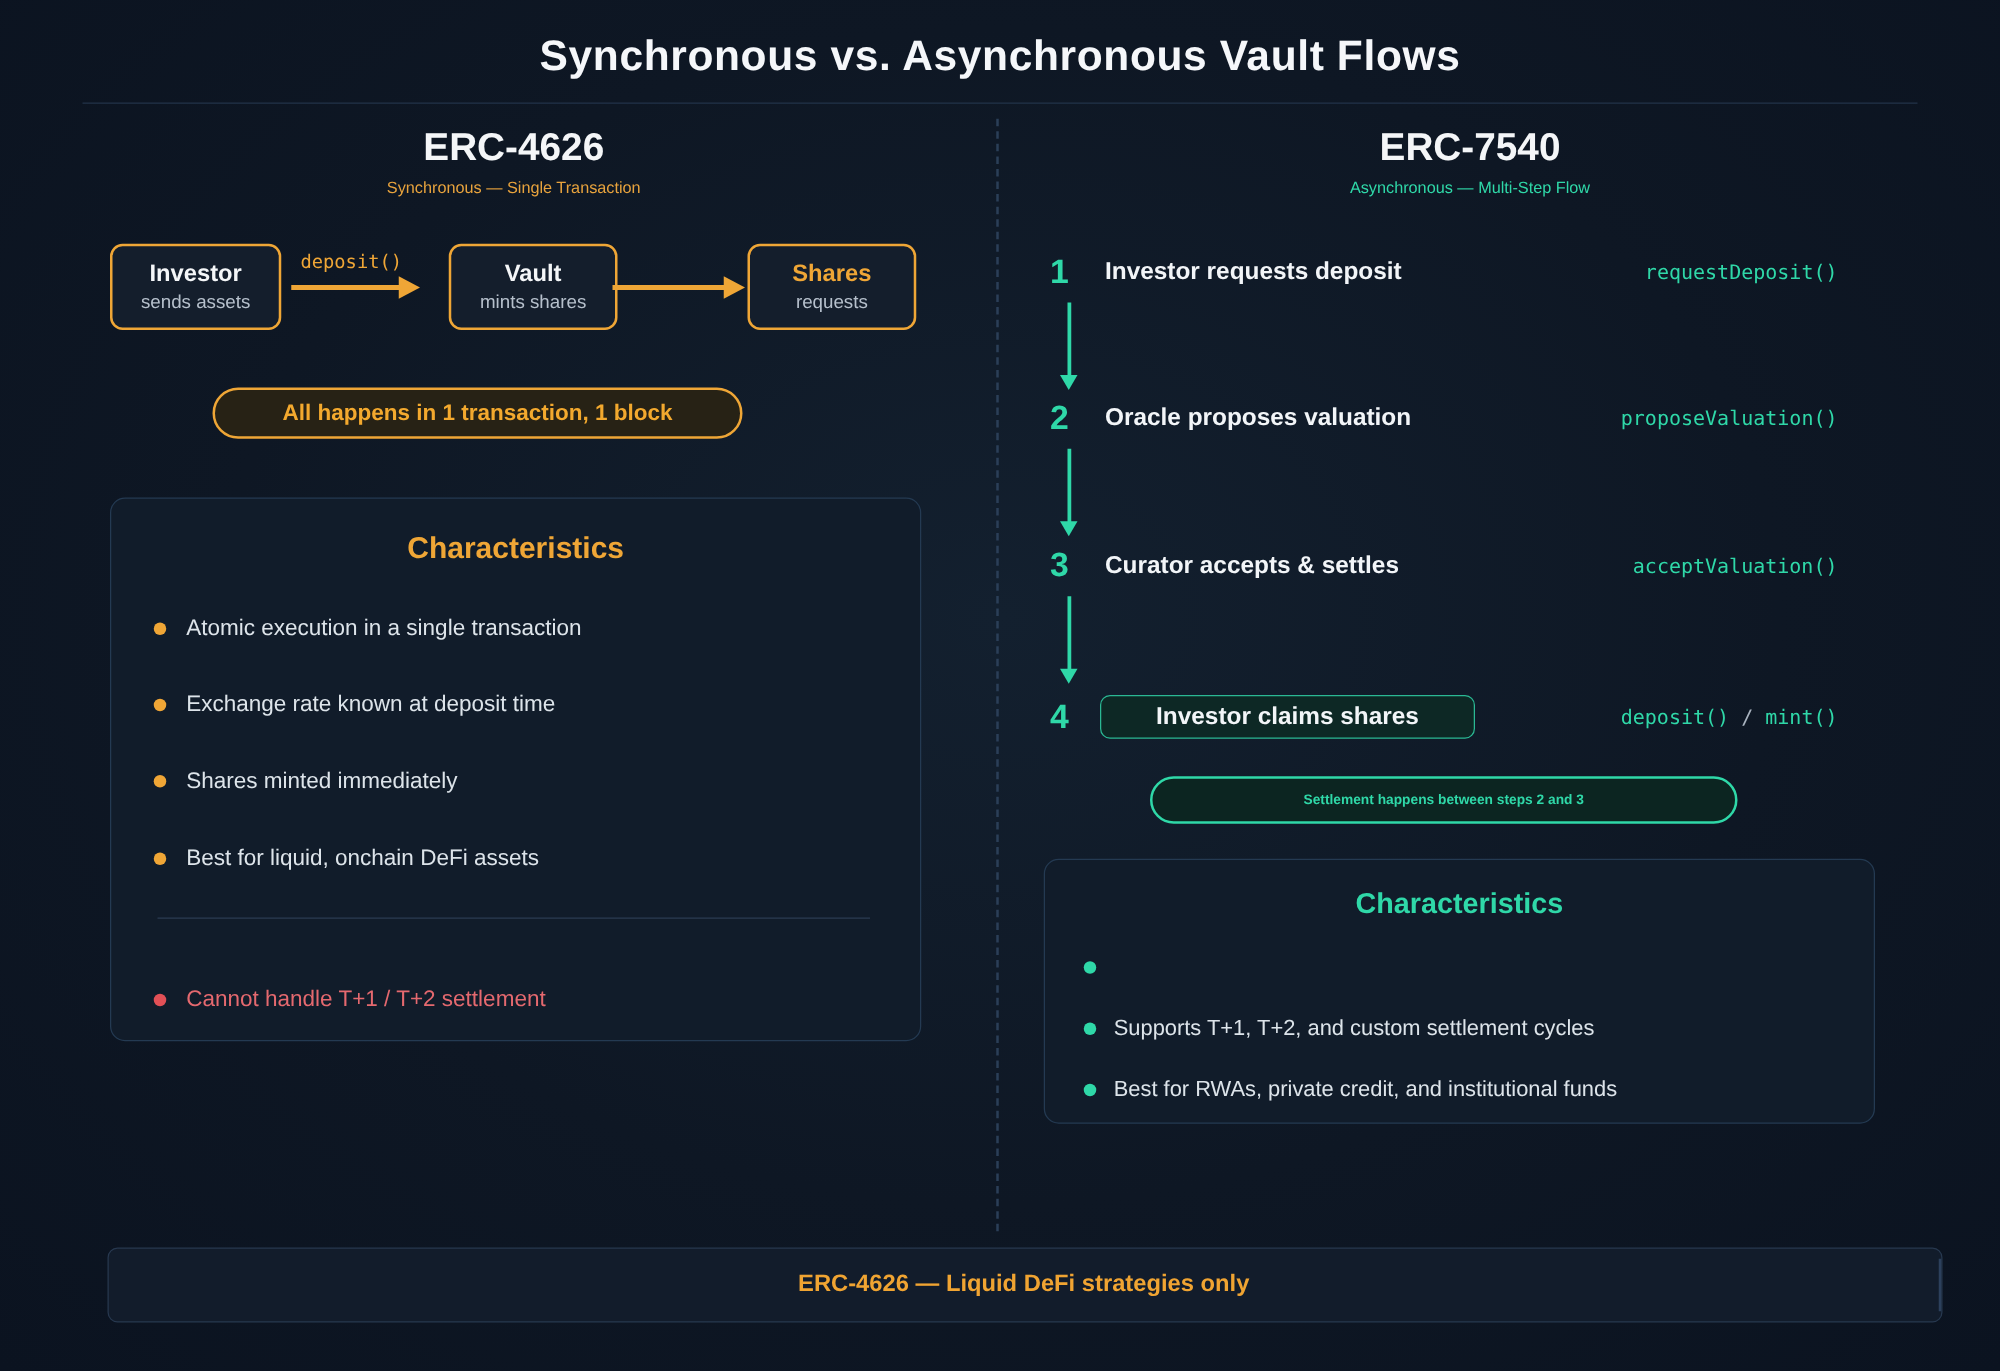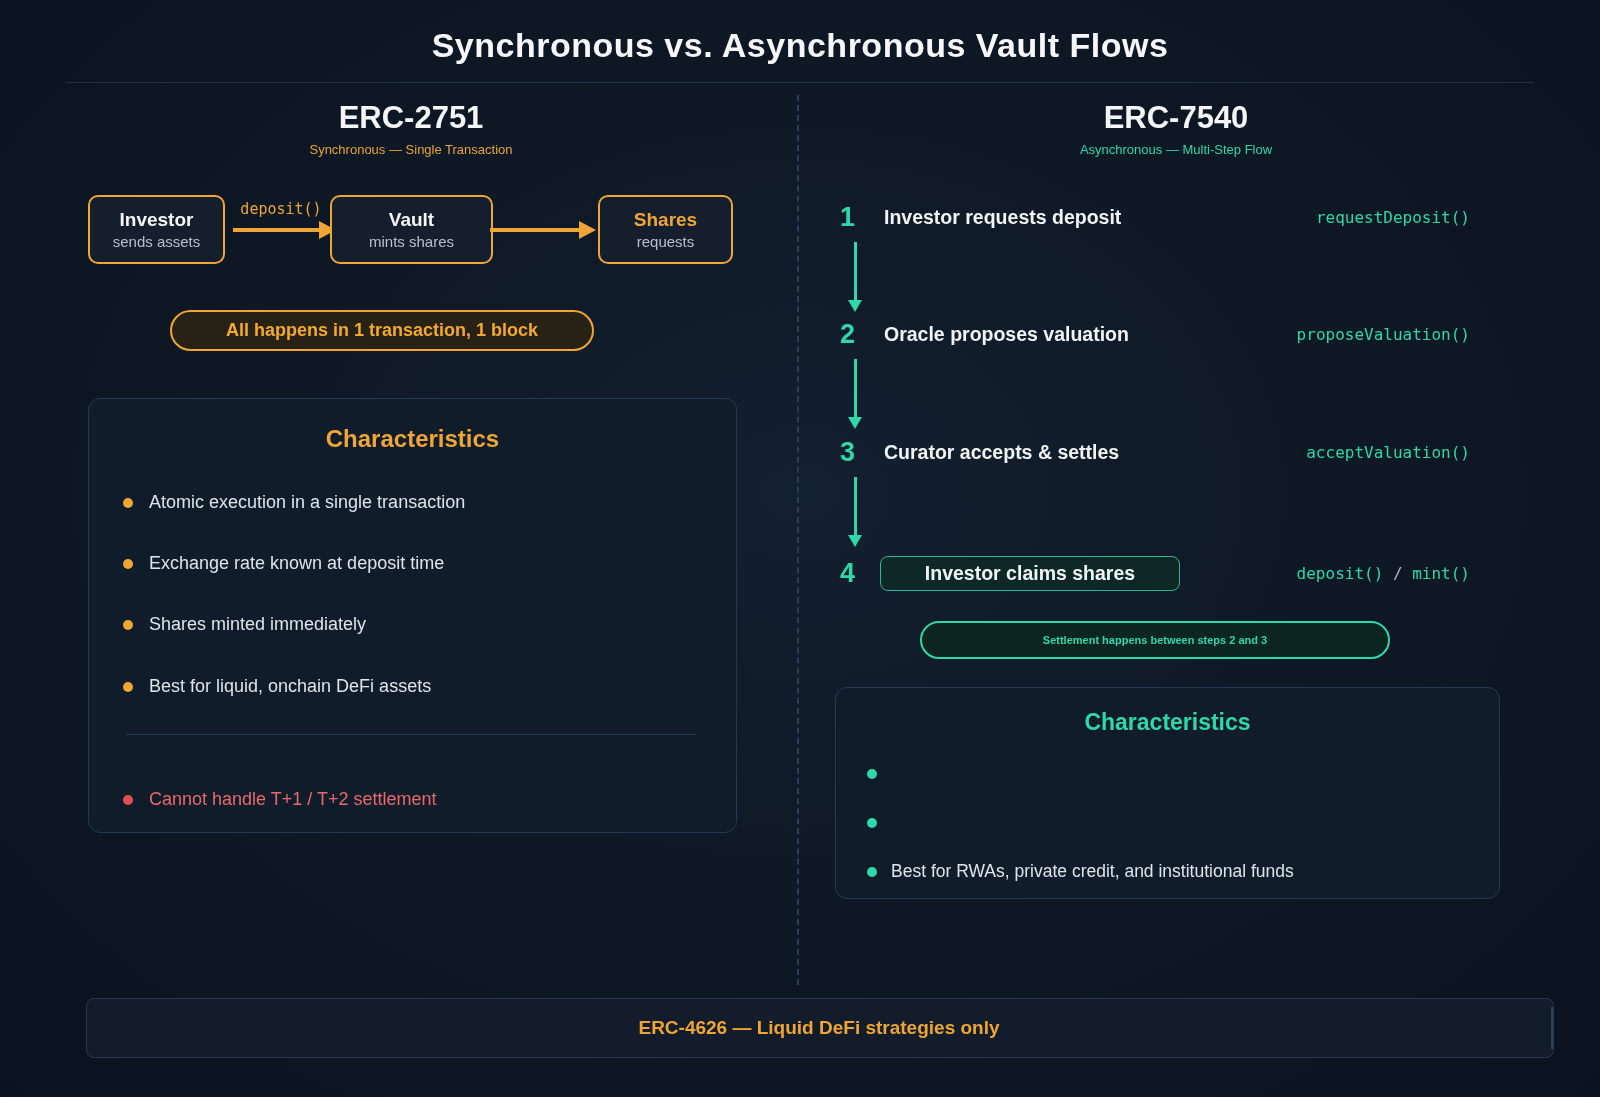--- a/index.html
+++ b/index.html
@@ -110,30 +110,30 @@
   .footer-half.teal { color:#2fd8a8; }
   .footer-divider { width:2px; background:#2c405c; margin:8px 0; }
 </style>
 </head>
 <body>
 
 <div class="page-title">Synchronous vs. Asynchronous Vault Flows</div>
 <div class="top-divider"></div>
 <div class="center-divider"></div>
 
-<div class="col-heading left-col-x" style="top:100px">ERC-2751</div>
+<div class="col-heading left-col-x" style="top:100px">ERC-4626</div>
 <div class="col-subheading left-col-x" style="top:142px; color:#e8a33d">Synchronous — Single Transaction</div>
 
 <div class="flow-node" style="left:88px; width:137px">
   <div class="nt">Investor</div>
   <div class="ns">sends assets</div>
 </div>
 <div class="arrow-label mono">deposit()</div>
 <div class="harrow" style="left:233px; width:87px"></div>
-<div class="flow-node" style="left:330px; width:163px">
+<div class="flow-node" style="left:359px; width:135px">
   <div class="nt">Vault</div>
   <div class="ns">mints shares</div>
 </div>
 <div class="harrow" style="left:490px; width:90px"></div>
 <div class="flow-node" style="left:598px; width:135px">
   <div class="nt orange">Shares</div>
   <div class="ns">requests</div>
 </div>
 
 <div class="pill orange-badge">All happens in 1 transaction, 1 block</div>
@@ -184,20 +184,21 @@
   </div>
   <div class="step-fn mono"><span>deposit()</span><span class="fn-sep"> / </span><span>mint()</span></div>
 </div>
 
 <div class="pill teal-badge">Settlement happens between steps 2 and 3</div>
 
 <div class="panel panel-right">
   <div class="panel-title">Characteristics</div>
   <div class="dot teal" style="left:31px; top:81px"></div>
   <div class="dot teal" style="left:31px; top:130px"></div>
+  <div class="bullet-text" style="left:55px; top:124px">Supports T+1, T+2, and custom settlement cycles</div>
   <div class="dot teal" style="left:31px; top:179px"></div>
   <div class="bullet-text" style="left:55px; top:173px">Best for RWAs, private credit, and institutional funds</div>
 </div>
 
 <div class="footer">
   <div class="footer-half orange">ERC-4626 — Liquid DeFi strategies only</div>
   <div class="footer-divider"></div>
 </div>
 
 </body></html>

